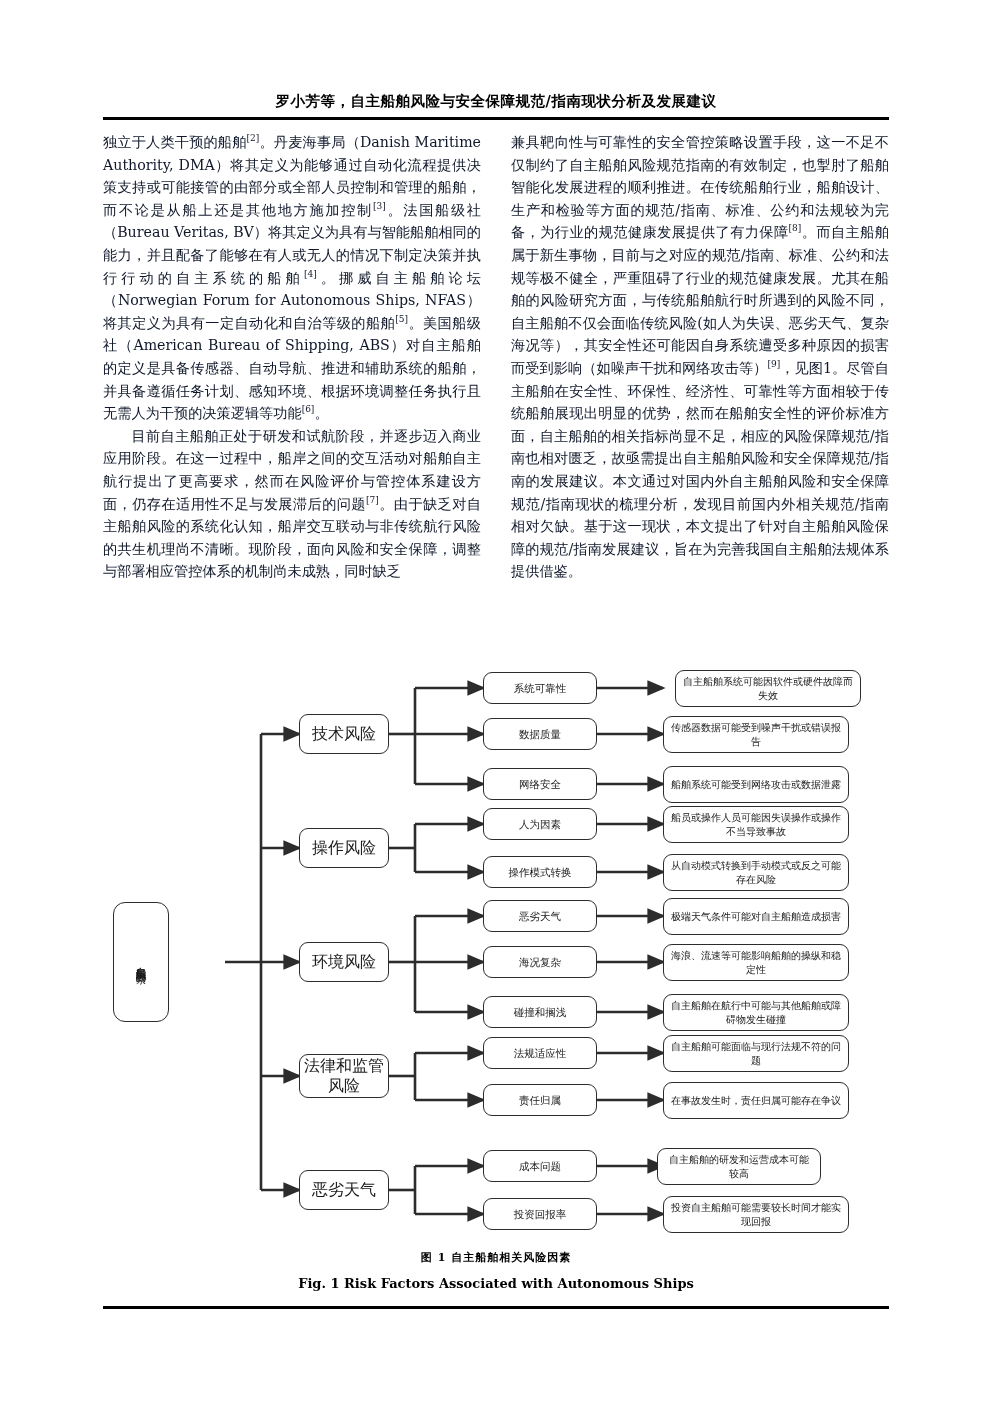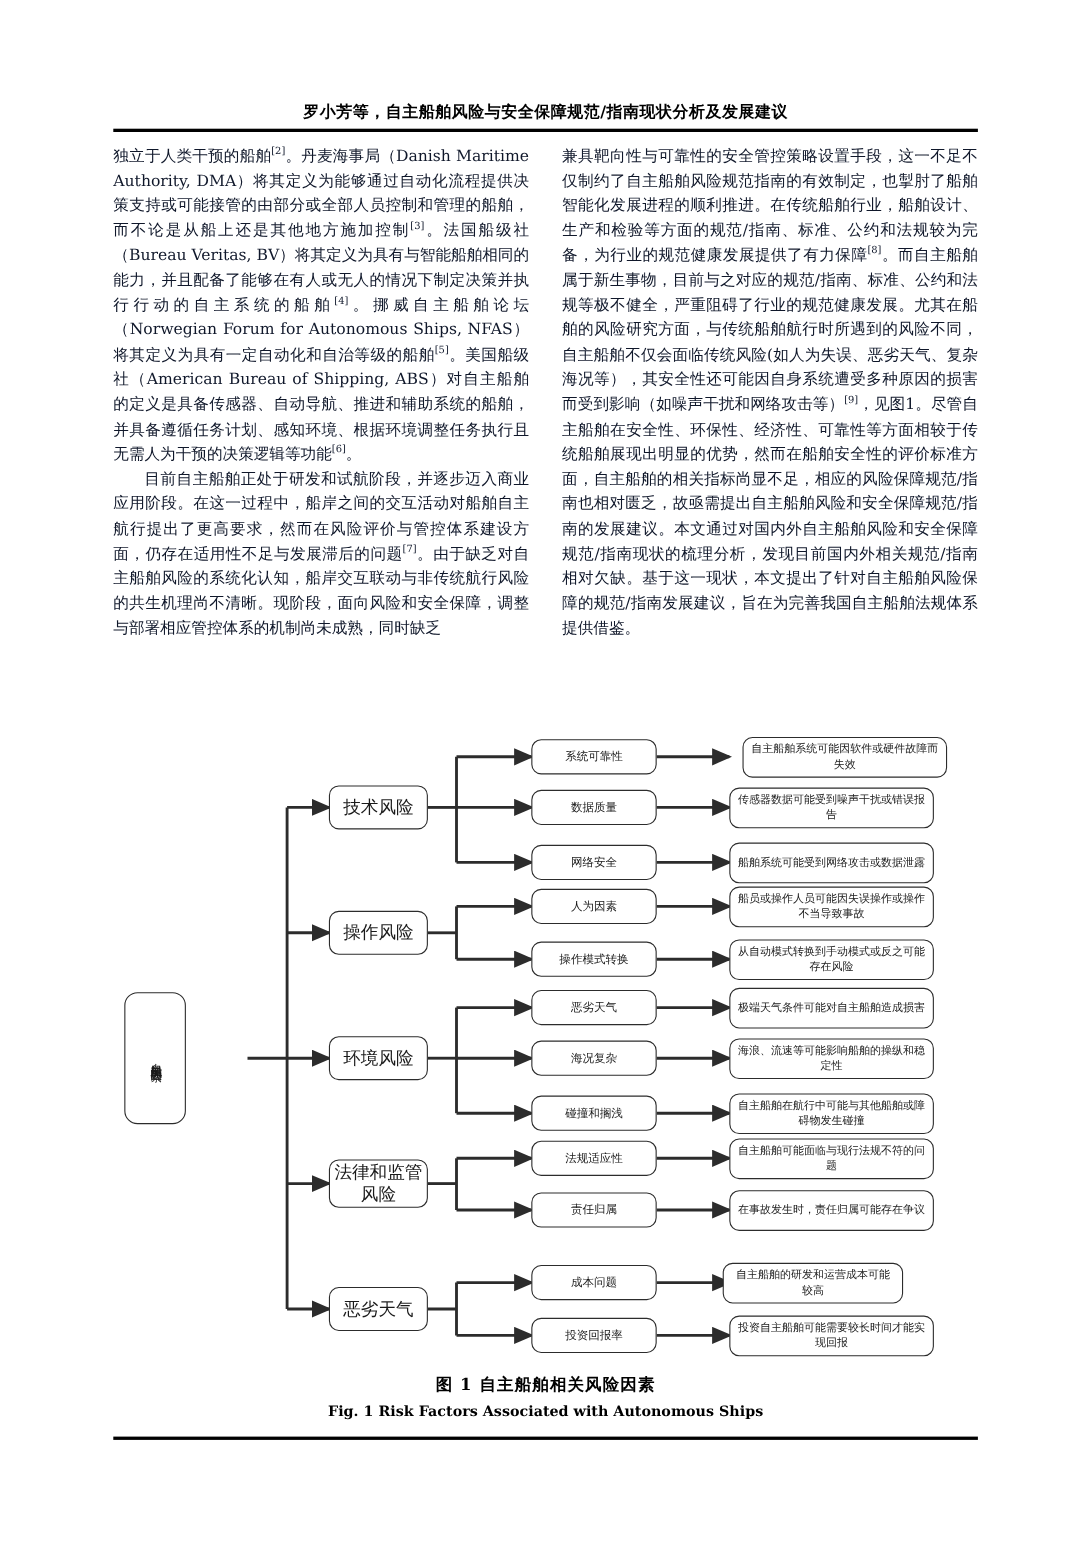--- a/index.html
+++ b/index.html
@@ -68,21 +68,21 @@
     text-orientation:upright;
     font-size:10.5px;letter-spacing:1px;
     line-height:1.45;
     padding:6px 2px;
   }
   .node.l2{font-size:16px;}
   .node.l3{font-size:10.5px;}
   .node.l4{font-size:10px;line-height:1.38;padding:3px 7px;}
   .fig-caption-cn{
     position:absolute;left:0;top:578px;width:786px;text-align:center;
-    font-weight:bold;font-size:15px;letter-spacing:1px;
+    font-weight:bold;font-size:11px;letter-spacing:1px;
     font-family:"DejaVu Serif","Liberation Serif",serif;
   }
   .fig-caption-en{
     position:absolute;left:0;top:604px;width:786px;text-align:center;
     font-weight:bold;font-size:13px;
     font-family:"DejaVu Serif","Liberation Serif",serif;
   }
   svg.links{position:absolute;left:0;top:0;width:786px;height:580px;pointer-events:none;}
 </style>
 </head>

